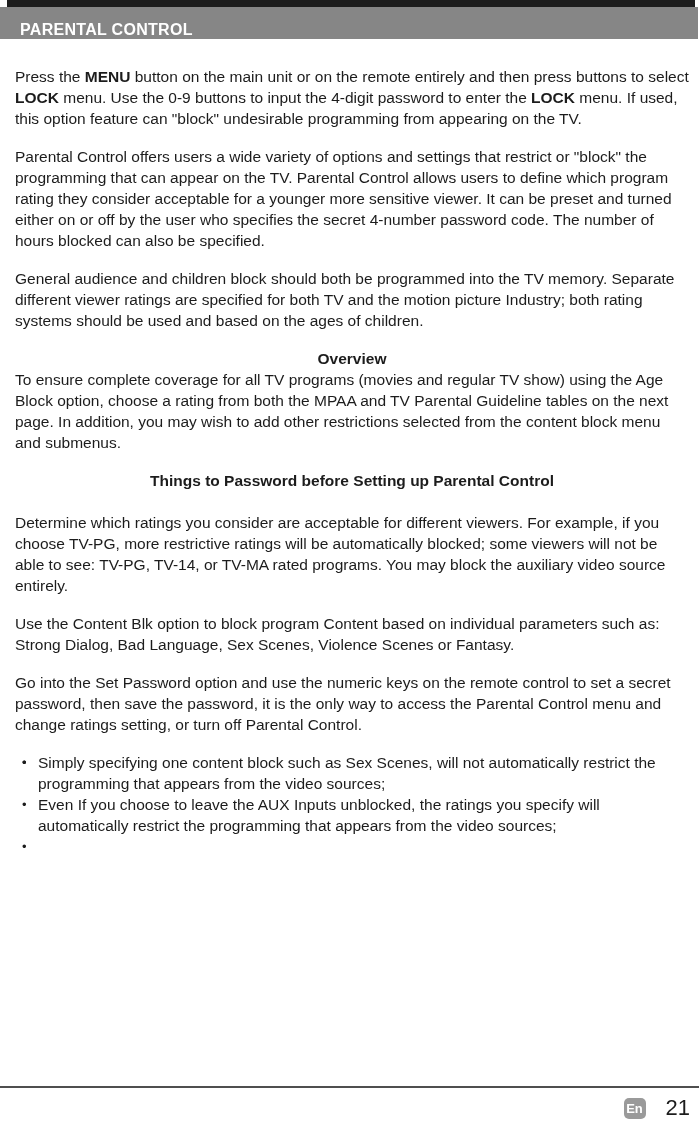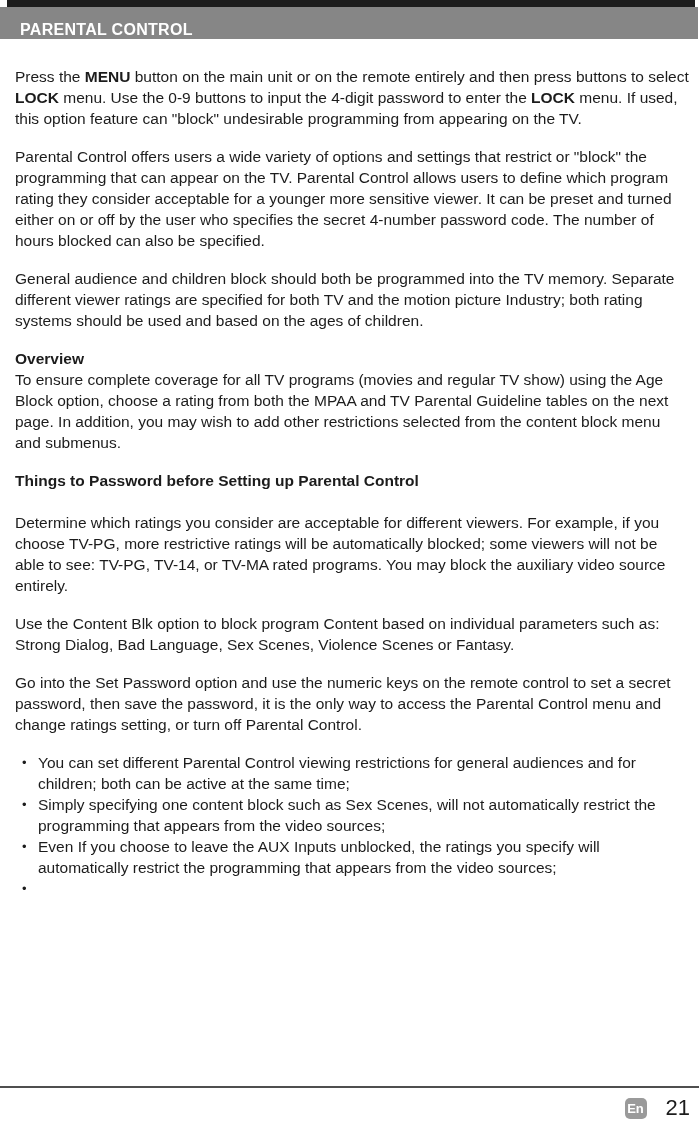--- a/index.html
+++ b/index.html
@@ -25,50 +25,51 @@
     letter-spacing: 0.3px; white-space: nowrap;
   }
   .content {
     position: absolute; top: 66px; left: 15px; width: 674px;
     font-size: 15.5px; line-height: 21px;
   }
   .content p { margin: 0 0 17px 0; }
   .heading {
     font-weight: bold; font-size: 15.5px; line-height: 21px;
     margin: 0;
+    text-align: center;
   }
   .heading-spaced { margin: 0 0 21px 0; }
   .overview-body { margin: 0 0 17px 0; }
   b { font-weight: bold; }
   ul.notes {
     list-style: none; margin: 0; padding: 0;
   }
   ul.notes li {
     position: relative; padding-left: 23px; margin: 0;
   }
   ul.notes li .bullet {
     position: absolute; left: 7px; top: 0;
     font-size: 13px;
   }
   .footer-divider {
     position: absolute; left: 0; right: 0; top: 1086px; height: 2px;
     background: #4f4f4f;
   }
   .footer {
     position: absolute; right: 9px; top: 1095px;
-    display: flex; align-items: center; gap: 19px;
+    display: flex; align-items: center; gap: 6px;
   }
   .lang-badge {
     display: inline-block; width: 22px; height: 21px;
     background: #9a9a9a; color: #ffffff;
     border-radius: 5px; font-size: 13px; font-weight: bold;
     line-height: 21px; text-align: center;
   }
   .page-number {
-    font-size: 22px; color: #1c1c1c;
+    font-size: 22px; color: #1c1c1c; margin-left: 14px;
   }
 </style>
 </head>
 <body>
 
 <div>
 
   <div class="top-bar"></div>
 
   <div class="header-bar">
@@ -92,21 +93,20 @@
 
     <p>Determine which ratings you consider are acceptable for different viewers. For example, if you choose TV-PG, more restrictive ratings will be automatically blocked; some viewers will not be able to see: TV-PG, TV-14, or TV-MA rated programs. You may block the auxiliary video source entirely.</p>
 
     <p>Use the Content Blk option to block program Content based on individual parameters such as: Strong Dialog, Bad Language, Sex Scenes, Violence Scenes or Fantasy.</p>
 
     <p>Go into the Set Password option and use the numeric keys on the remote control to set a secret password, then save the password, it is the only way to access the Parental Control menu and change ratings setting, or turn off Parental Control.</p>
 
     <ul class="notes">
       <li>
         <span class="bullet">•</span>
-        <span>You can set different Parental Control viewing restrictions for general audiences and for children; both can be active at the same time;</span>
       </li>
       <li>
         <span class="bullet">•</span>
         <span>Simply specifying one content block such as Sex Scenes, will not automatically restrict the programming that appears from the video sources;</span>
       </li>
       <li>
         <span class="bullet">•</span>
         <span>Even If you choose to leave the AUX Inputs unblocked, the ratings you specify will automatically restrict the programming that appears from the video sources;</span>
       </li>
       <li>

